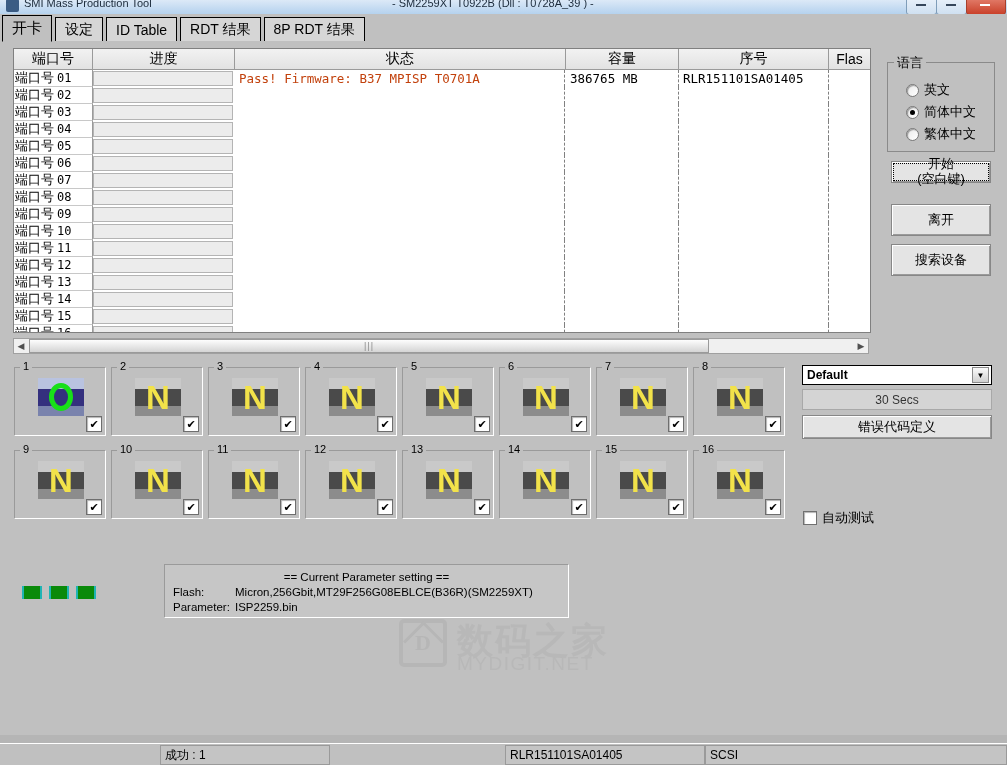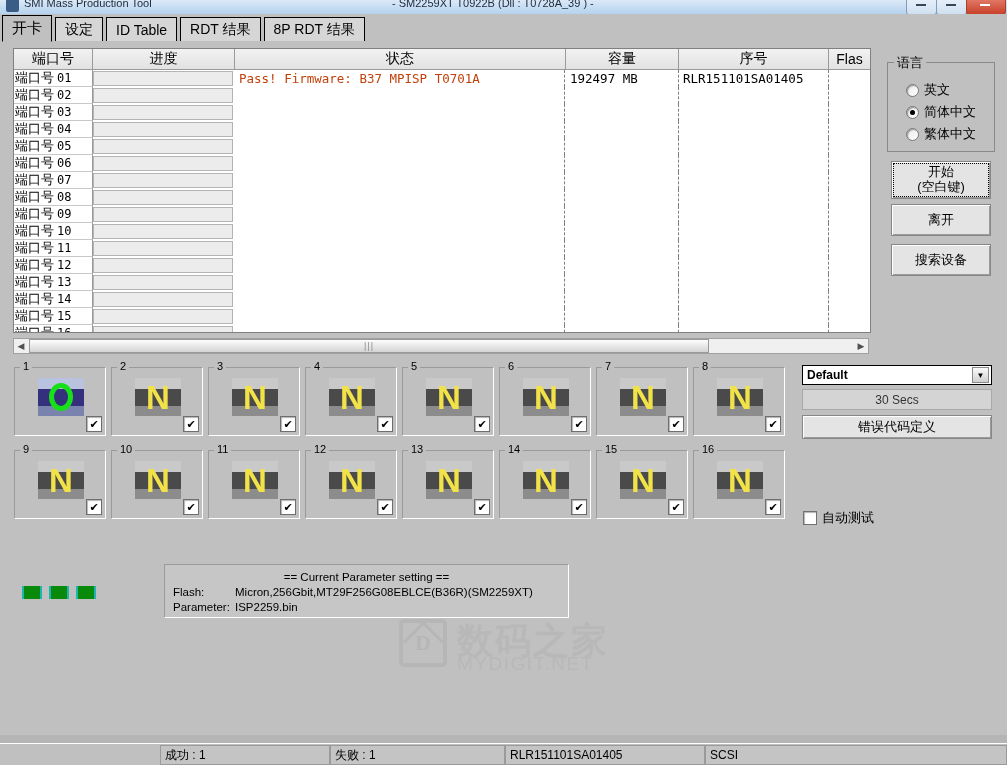--- a/index.html
+++ b/index.html
@@ -159,21 +159,21 @@
   .btn{
     position:absolute;box-sizing:border-box;
     background:#e4e4e4;
     border:1px solid #878787;
     box-shadow:inset 1px 1px 0 #ffffff, inset -1px -1px 0 #9a9a9a;
     display:flex;align-items:center;justify-content:center;
     flex-direction:column;
     font-size:13px;color:#000;text-align:center;line-height:1.15;
   }
   .btn.focus{outline:1px dotted #000;outline-offset:-3px;}
-  #btn-start{left:891px;top:161px;width:100px;height:38px;}
+  #btn-start{left:891px;top:161px;width:100px;height:22px;}
   #btn-exit{left:891px;top:204px;width:100px;height:32px;}
   #btn-search{left:891px;top:244px;width:100px;height:32px;}
   #btn-errcode{left:802px;top:415px;width:190px;height:24px;font-size:13px;}
   
   #combo{
     position:absolute;left:802px;top:365px;width:190px;height:20px;
     background:#fff;border:1px solid #000;box-sizing:border-box;
     display:flex;align-items:center;font-weight:bold;
   }
   #combo .ctext{padding-left:4px;font-size:12px;flex:1;}
@@ -350,21 +350,21 @@
       </div>
     </div>
   <div id="rowshost">
       <div class="row" style="top: 21px;">
         <div class="c-port">
           <span>端口号</span>
           <span class="pnum">01</span>
         </div>
         <div class="c-prog"></div>
         <div class="c-state">Pass!  Firmware: B37 MPISP T0701A</div>
-        <div class="c-cap">192497 MB</div>
+        <div class="c-cap">386765 MB</div>
         <div class="c-sn">RLR151101SA01405</div>
         <div class="c-flash"></div>
       </div>
       <div class="row" style="top: 38px;">
         <div class="c-port">
           <span>端口号</span>
           <span class="pnum">02</span>
         </div>
         <div class="c-prog"></div>
         <div class="c-state"></div>
@@ -793,22 +793,19 @@
   <div id="wm-logo">D</div>
   <div id="wm-cn">数码之家</div>
   <div id="wm-en">MYDIGIT.NET</div>
 </div>
 
 <div id="statusgap"></div>
 <div id="statusbar">
     <div class="spane" style="left: 160px; width: 170px;">
       <span>成功 : 1</span>
     </div>
-    <div class="spane" style="left: 330px; width: 175px;">
-      <span>失败 : 1</span>
-    </div>
     <div class="spane" style="left: 505px; width: 200px;">
       <span>RLR151101SA01405</span>
     </div>
     <div class="spane" style="left: 705px; width: 302px;">
       <span>SCSI</span>
     </div>
   </div>
 
 </body></html>

